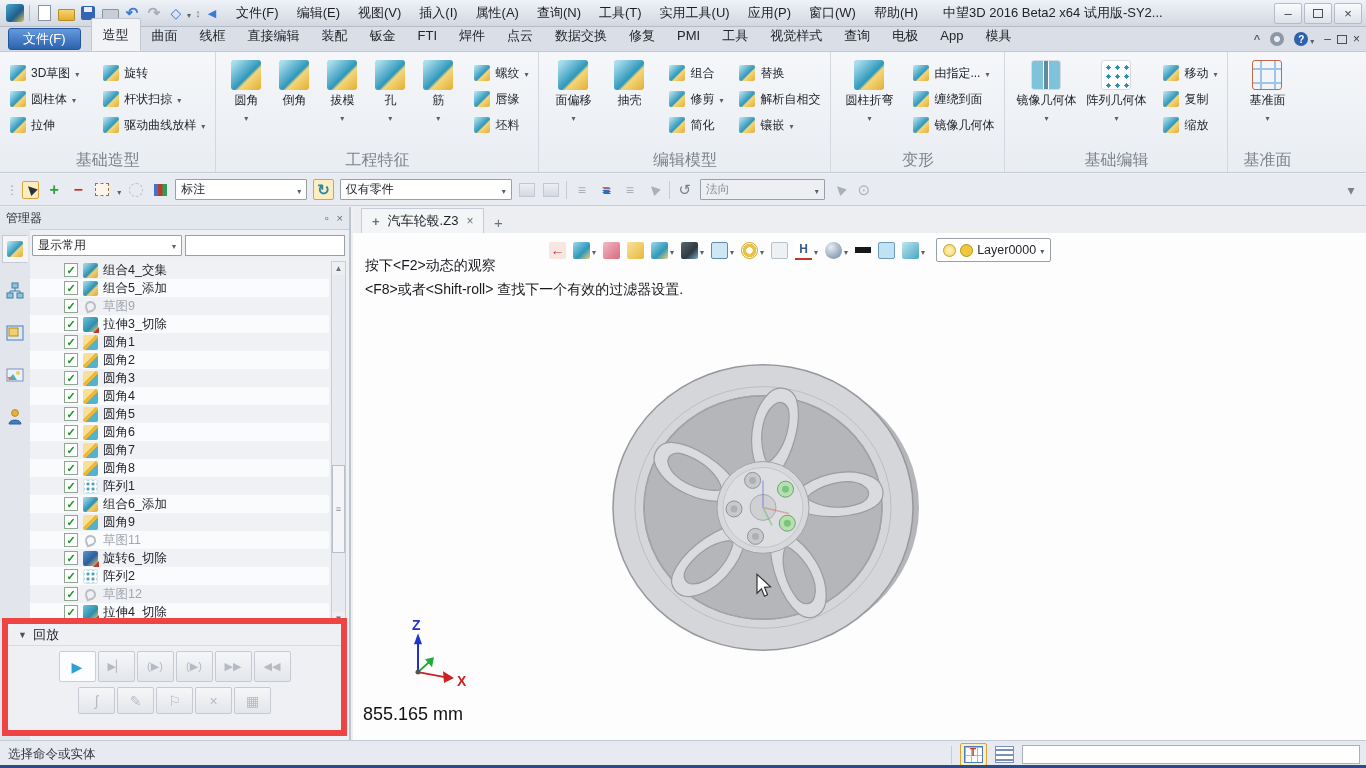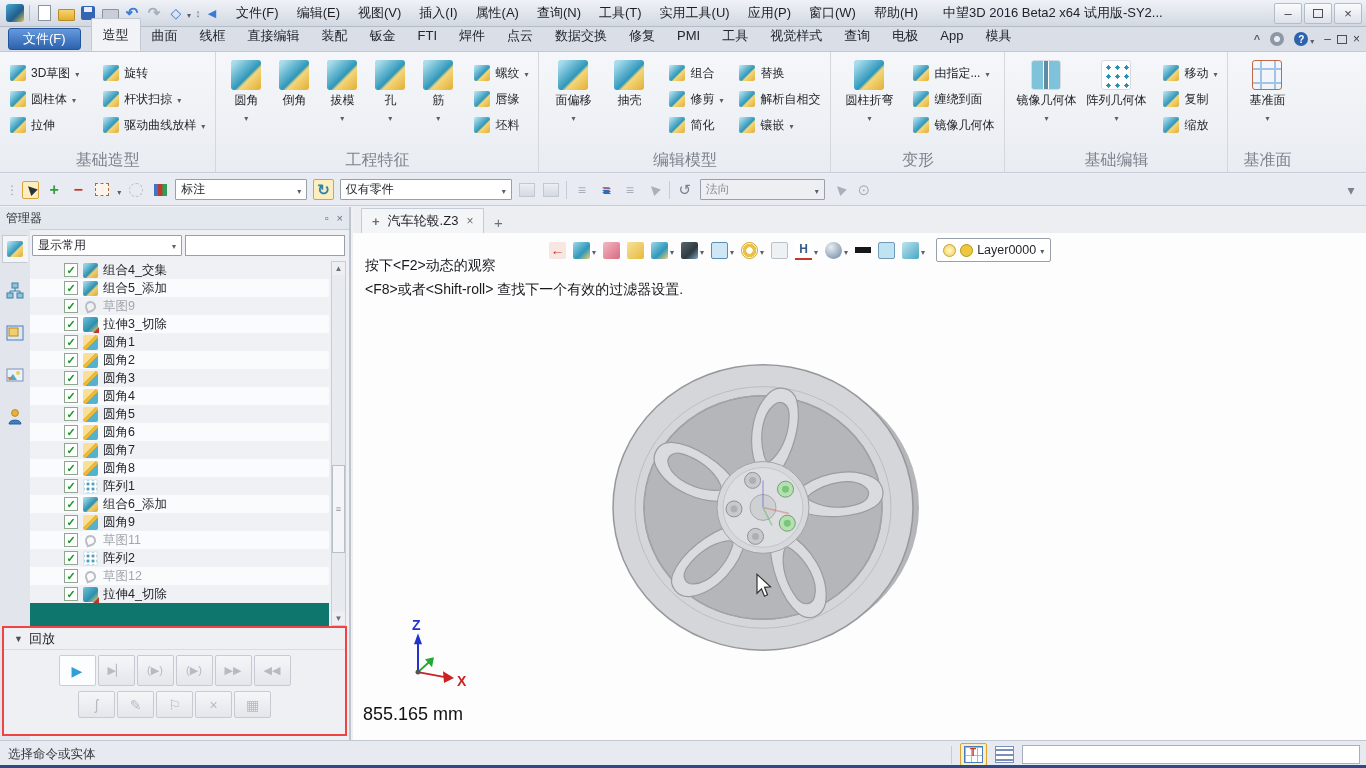--- a/index.html
+++ b/index.html
@@ -108,21 +108,21 @@
     border-right:2px solid #bfc5cf;box-sizing:border-box}
   .mhdr{height:22px;background:#e3e7ee;border-bottom:1px solid #c9ced6;display:flex;
     align-items:center;padding:0 6px;font-size:12px;color:#2b2e35}
   .mhdr-btns{margin-left:auto;display:flex;gap:8px;color:#6a7078;font-size:11px}
   .mstrip{position:absolute;left:0;top:22px;bottom:0;width:30px;background:#e2e6ec;
     display:flex;flex-direction:column;align-items:center;padding-top:6px;gap:14px;box-sizing:border-box}
   .stab{width:26px;height:28px;display:flex;align-items:center;justify-content:center}
   .stab.active{background:#f4f5f7;border:1px solid #c3c9d2;border-right-color:#f4f5f7;box-sizing:border-box}
   .mrow{position:absolute;left:32px;top:26px;right:4px;height:24px;display:flex;gap:3px;align-items:center}
   .msearch{flex:1;height:21px;border:1px solid #98a0ac;background:#fff;box-sizing:border-box}
-  .tree{position:absolute;left:30px;top:54px;right:20px;bottom:114px;background:#0f766e;overflow:hidden}
+  .tree{position:absolute;left:30px;top:54px;right:20px;bottom:114px;background:#f0abfc;overflow:hidden}
   .trow{height:18px;display:flex;align-items:center;gap:5px;padding-left:34px;font-size:12.5px;color:#23262c}
   .trow:nth-child(odd){background:#f0f1f4}
   .trow:nth-child(even){background:#fafbfc}
   .cb{width:12px;height:12px;border:1px solid #8fa68f;background:#fff;flex:none;
       display:flex;align-items:center;justify-content:center}
   .cb::after{content:"✓";color:#189a28;font-size:11px;font-weight:bold;line-height:1}
   .ti{width:15px;height:15px;border-radius:2px;flex:none;position:relative;
       background:linear-gradient(135deg,#8fd0e2 15%,#2b8fae 55%,#f2cf6e 65%,#d9a93a)}
   .ti-fillet{background:linear-gradient(135deg,#f8e09a 0 42%,#eaba3e 42% 58%,#53b2cc 58%)}
   .ti-extrude{background:linear-gradient(135deg,#6fc3da,#2b8fae 60%,#f2cf6e)}
@@ -135,21 +135,21 @@
   .ti-sketch::before{content:"";position:absolute;inset:2px;border:2px solid #b9bdc4;
       border-radius:50% 50% 50% 0;transform:rotate(-20deg)}
   .tlabel.dim{color:#a2a6ad}
   .scroll{position:absolute;right:3px;top:54px;width:15px;bottom:114px;background:#e7eaef;
       border:1px solid #c9ced6;box-sizing:border-box}
   .sarr{position:absolute;left:0;right:0;height:13px;display:flex;align-items:center;justify-content:center;
       font-size:8px;color:#6a7078;background:#edeff3}
   .sarr.up{top:0}.sarr.down{bottom:0}
   .sthumb{position:absolute;left:0;right:0;top:56%;height:88px;background:#f4f5f8;border:1px solid #b9bfc9;
       box-sizing:border-box;display:flex;align-items:center;justify-content:center;color:#8a9098;font-size:9px}
-  .playback{position:absolute;left:2px;right:2px;bottom:4px;height:106px;border:2px solid #ef4444;background:#eef0f4}
+  .playback{position:absolute;left:2px;right:2px;bottom:4px;height:106px;border:6px solid #ef4444;background:#eef0f4}
   .phdr{height:21px;display:flex;align-items:center;gap:6px;padding-left:10px;font-size:13px;color:#1f2228;
       border-bottom:1px solid #d8dce2}
   .phdr::before{content:"▼";font-size:9px;color:#4a505a}
   .prow{display:flex;justify-content:center;gap:2px;margin-top:5px}
   .pbtn{width:37px;height:31px;border:1px solid #c6cbd3;border-radius:2px;
       background:linear-gradient(#f5f6f8,#e3e6eb);color:#b5bac3;font-size:11px;
       display:flex;align-items:center;justify-content:center;padding:0;font-family:"Liberation Sans",sans-serif}
   .prow2 .pbtn{height:27px;font-size:14px}
   .pbtn.enabled{background:#fcfdfe;color:#2e9fd8;border-color:#bcd2e2;font-size:14px}
 
@@ -728,20 +728,25 @@
         <span class="ti ti-fillet"></span>
         <span class="tlabel">圆角9</span>
       </div>
 
       <div class="trow">
         <span class="cb"></span>
         <span class="ti ti-sketch"></span>
         <span class="tlabel dim">草图11</span>
       </div>
 
+      <div class="trow">
+        <span class="cb"></span>
+        <span class="ti ti-revolve"></span>
+        <span class="tlabel">旋转6_切除</span>
+      </div>
 
       <div class="trow">
         <span class="cb"></span>
         <span class="ti ti-pattern"></span>
         <span class="tlabel">阵列2</span>
       </div>
 
       <div class="trow">
         <span class="cb"></span>
         <span class="ti ti-sketch"></span>

